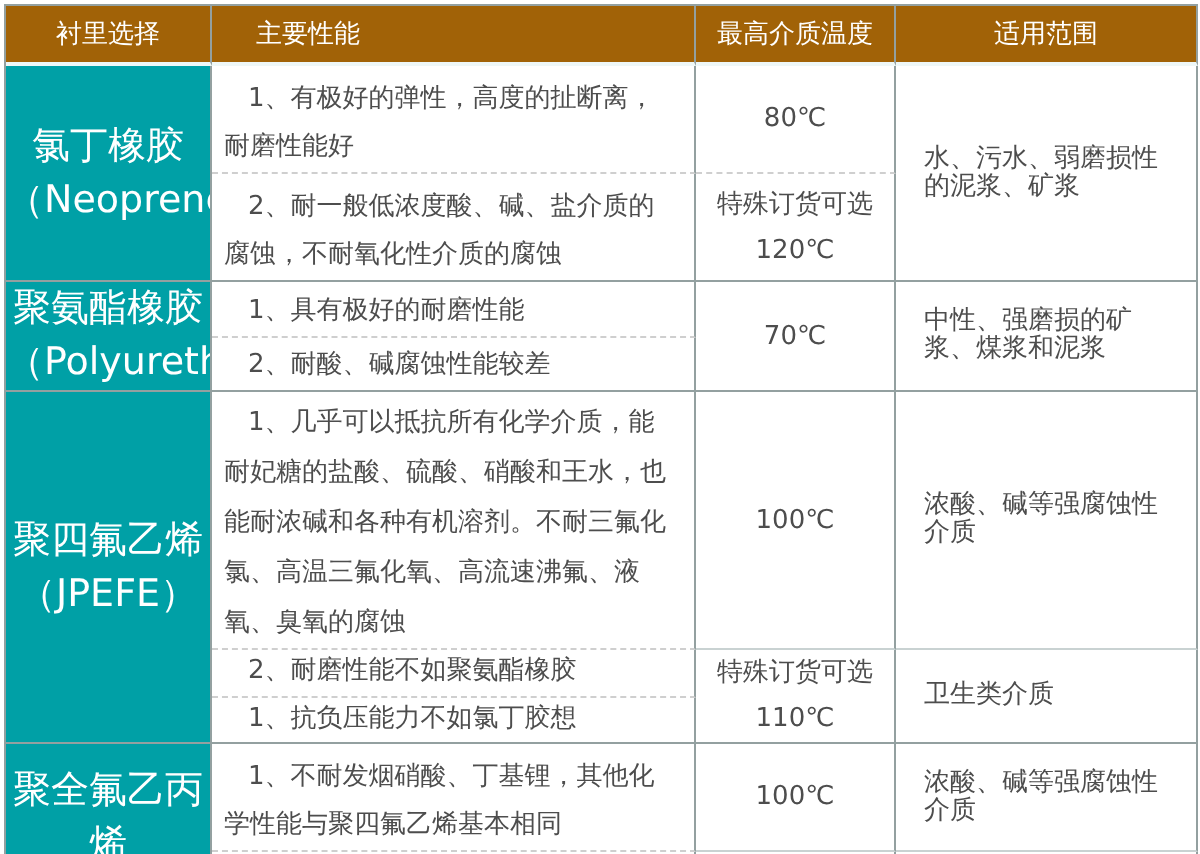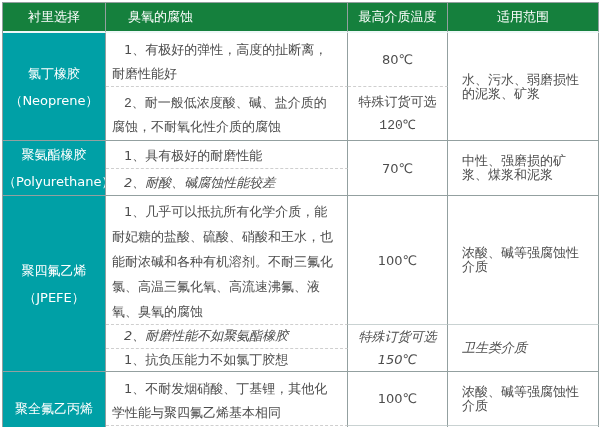--- a/index.html
+++ b/index.html
@@ -15,63 +15,63 @@
     color:#4d4d4d;font-size:13px;
   }
   th,td{
     box-sizing:border-box;
     border-right:1px solid #93a0a0;
     border-bottom:1px solid #93a0a0;
     padding:0;
     overflow:hidden;
   }
   th{
-    background:#15803d;color:#ffffff;font-weight:normal;
+    background:#a16207;color:#ffffff;font-weight:normal;
     height:30px;font-size:13px;
     border-bottom:2px solid #eef7f7;
     text-align:center;
   }
   th.c2{text-align:left;padding-left:22px;}
   td.name{
     background:#00a0a6;color:#ffffff;text-align:center;
-    vertical-align:middle;line-height:27px;font-size:13px;
+    vertical-align:middle;line-height:27px;font-size:19px;
   }
   td.perf{
     text-align:left;vertical-align:top;
     padding:5px 8px 0 6px;line-height:24px;text-indent:12px;margin-left:32px;
   }
   td.perf-tall{line-height:25px;padding-top:3px;}
   td.temp{text-align:center;vertical-align:middle;line-height:23px;}
   td.range{
     text-align:left;vertical-align:middle;
     padding-left:14px;padding-right:8px;line-height:14px;
   }
   .bd{border-bottom:1px dashed #cfcfcf !important;}
   .bl{border-bottom:1px solid #c9d2d2 !important;}
-  tr.h48{height:48px;} tr.h46{height:46px;font-family:Liberation Mono, monospace;}
-  tr.h28{height:28px;} tr.h26{height:26px;font-style:italic;}
-  tr.h100{height:100px;} tr.h23{height:23px;font-style:italic;} tr.h22{height:22px;}
+  tr.h48{height:48px;} tr.h46{height:46px;}
+  tr.h28{height:28px;} tr.h26{height:26px;}
+  tr.h100{height:100px;} tr.h23{height:23px;} tr.h22{height:22px;}
   tr.h51{height:51px;} tr.h47{height:47px;}
 </style>
 </head>
 <body>
 
 <div class="table-wrap">
   <table>
     <colgroup>
       <col style="width:103px">
       <col style="width:242px">
       <col style="width:100px">
       <col style="width:151px">
     </colgroup>
 
     <tbody>
         <tr>
       <th>衬里选择</th>
-      <th class="c2">臭氧的腐蚀</th>
+      <th class="c2">主要性能</th>
       <th>最高介质温度</th>
       <th>适用范围</th>
     </tr>
 
     <tr class="h48">
       <td class="name" rowspan="2">
         <div>氯丁橡胶</div>
         <div>（Neoprene）</div>
       </td>
       <td class="perf bd">1、有极好的弹性，高度的扯断离，耐磨性能好</td>
@@ -105,21 +105,21 @@
         <div>（JPEFE）</div>
       </td>
       <td class="perf perf-tall bd">1、几乎可以抵抗所有化学介质，能耐妃糖的盐酸、硫酸、硝酸和王水，也能耐浓碱和各种有机溶剂。不耐三氟化氯、高温三氟化氧、高流速沸氟、液氧、臭氧的腐蚀</td>
       <td class="temp bl">100℃</td>
       <td class="range bl">浓酸、碱等强腐蚀性介质</td>
     </tr>
     <tr class="h23">
       <td class="perf bd" style="padding-top:1px;line-height:20px;">2、耐磨性能不如聚氨酯橡胶</td>
       <td class="temp" rowspan="2">
         <div>特殊订货可选</div>
-        <div>150℃</div>
+        <div>110℃</div>
       </td>
       <td class="range" rowspan="2">卫生类介质</td>
     </tr>
     <tr class="h22">
       <td class="perf" style="padding-top:1px;line-height:19px;">1、抗负压能力不如氯丁胶想</td>
     </tr>
 
     <tr class="h51">
       <td class="name" rowspan="2">
         <div>聚全氟乙丙烯</div>

